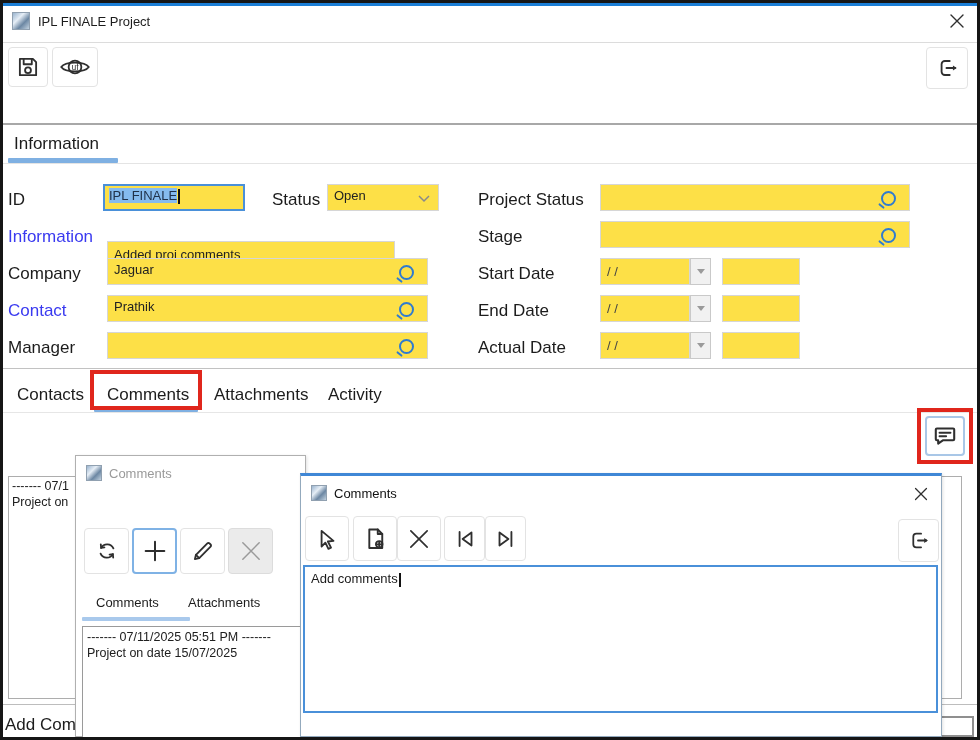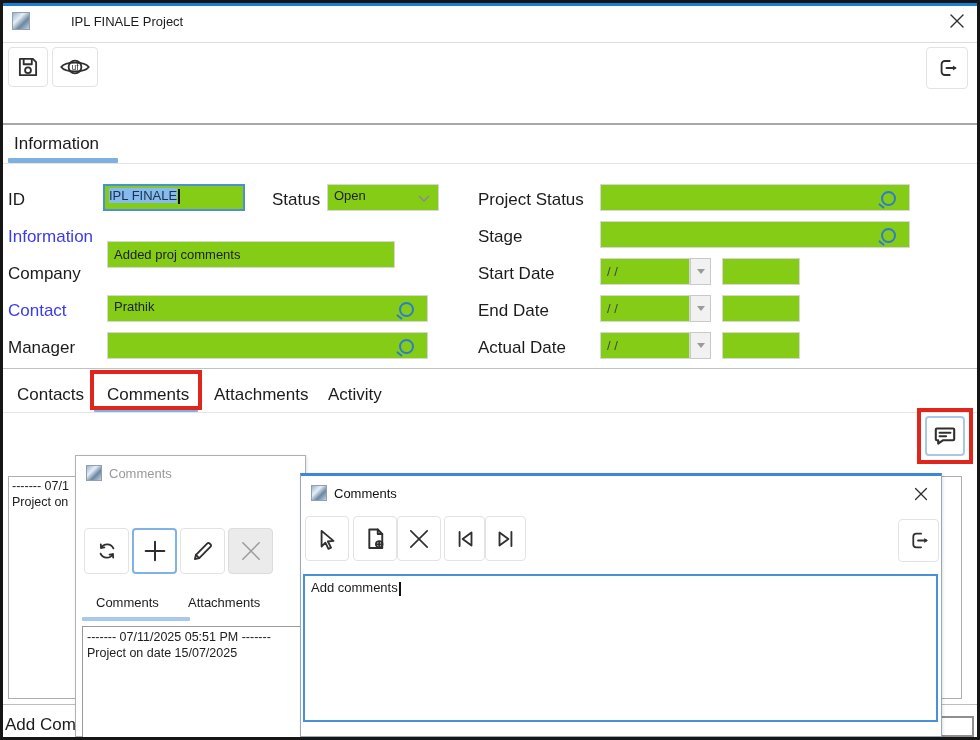--- a/index.html
+++ b/index.html
@@ -1,21 +1,21 @@
 <!DOCTYPE html>
 <html><head>
 <meta charset="utf-8">
 <style>
   html,body{margin:0;padding:0;background:#f4f4f4;font-family:"Liberation Sans",sans-serif;}
   #frame{position:relative;width:980px;height:740px;background:#fff;overflow:hidden;}
   #frame::after{content:"";position:absolute;inset:0;border:3px solid #161616;pointer-events:none;z-index:60;}
   .abs{position:absolute;box-sizing:border-box;}
   .lbl{font-size:17px;color:#1c1c1c;white-space:nowrap;}
   .lbl.blue{color:#3a3af0;}
-  .fld{border:1px solid #d6d6d6;background:#84cc16;font-size:13px;color:#222;padding:3px 6px;box-sizing:border-box;font-family:"Liberation Sans",sans-serif;}
+  .fld{border:1px solid #d6d6d6;background:#fde047;font-size:13px;color:#222;padding:3px 6px;box-sizing:border-box;font-family:"Liberation Sans",sans-serif;}
   input.fld{outline:none;}
   .btn{border:1px solid #e3e3e3;border-radius:4px;background:#fff;display:flex;align-items:center;justify-content:center;box-sizing:border-box;}
   .icon-svg{stroke:#2f2f2f;fill:none;stroke-width:1.7;stroke-linecap:round;stroke-linejoin:round;}
   .hline{background:#dcdcdc;height:1px;}
   .tab-underline{background:#7fb0e2;height:5px;border-radius:1px;}
   .annotation{border:4px solid #e0261c;background:transparent;z-index:40;pointer-events:none;}
   .mag{width:11px;height:11px;border:2px solid #2f7bd0;border-radius:50%;position:absolute;right:13px;top:6px;}
   .mag::after{content:"";position:absolute;width:7px;height:2px;background:#2f7bd0;transform:rotate(40deg);left:-5px;bottom:-3px;border-radius:1px;}
   .caret{display:inline-block;width:2px;height:15px;background:#111;vertical-align:middle;margin-left:1px;}
   .sel{background:#85bbee;color:#20324a;}
@@ -27,21 +27,21 @@
   .dlg-tab{font-size:13px;color:#1c1c1c;white-space:nowrap;}
 </style>
 </head>
 <body>
 
 <div id="frame">
 
   <div class="abs" style="left:3px;top:3px;width:974px;height:3px;background:#1b7ed6;"></div>
 
   <div class="abs appicon" style="left:12px;top:12px;width:18px;height:18px;"></div>
-  <div class="abs lbl" style="left:38px;top:14px;font-size:13px;margin-left:33px;">IPL FINALE Project</div>
+  <div class="abs lbl" style="left:38px;top:14px;font-size:13px;">IPL FINALE Project</div>
   <div class="abs" style="left:946px;top:10px;width:22px;height:22px;cursor:pointer;">
     <svg width="22" height="22" viewBox="0 0 22 22" class="icon-svg" style="stroke-width:1.4;">
         <path d="M5 5l12 12M17 5L5 17"></path>
       </svg>
   </div>
 
   <div class="abs hline" style="left:3px;top:42px;width:974px;"></div>
   <div class="abs btn" style="left:8px;top:47px;width:40px;height:40px;">
     <svg width="26" height="26" viewBox="0 0 24 24" class="icon-svg">
       <path d="M4.5 4.5h12l3 3v12h-15z"></path>
@@ -88,20 +88,24 @@
 
   <div class="abs lbl blue" style="left:8px;top:227px;">Information</div>
   <input class="abs fld" style="left: 107px; top: 210px; width: 288px; height: 27px; margin-top: 31px;" value="Added proj comments">
   <div class="abs lbl" style="left:478px;top:227px;">Stage</div>
   <div class="abs fld" style="left:600px;top:221px;width:310px;height:27px;">
     <span></span>
     <span class="mag"></span>
   </div>
 
   <div class="abs lbl" style="left:8px;top:264px;">Company</div>
+  <div class="abs fld" style="left:107px;top:258px;width:321px;height:27px;">
+    <span>Jaguar</span>
+    <span class="mag"></span>
+  </div>
   <div class="abs lbl" style="left:478px;top:264px;">Start Date</div>
   <input class="abs fld" style="left: 600px; top: 258px; width: 90px; height: 27px; color: rgb(68, 68, 68);" value="/ /">
   <div class="abs ddbtn" style="left:690px;top:258px;width:21px;height:27px;">
       <span class="tri-down"></span>
     </div>
   <input class="abs fld" style="left: 722px; top: 258px; width: 78px; height: 27px;">
 
   <div class="abs lbl blue" style="left:8px;top:301px;">Contact</div>
   <div class="abs fld" style="left:107px;top:295px;width:321px;height:27px;">
     <span>Prathik</span>
@@ -232,18 +236,18 @@
       </svg>
     </div>
     <div class="abs btn" style="left:597px;top:43px;width:41px;height:43px;">
       <svg width="25" height="25" viewBox="0 0 24 24" class="icon-svg">
         <path d="M14.5 5.5H10a3 3 0 0 0-3 3v7a3 3 0 0 0 3 3h4.5"></path>
         <path d="M11.5 12h8"></path>
           <path d="M17.5 9.6L21 12l-3.5 2.4z" fill="#2f2f2f" stroke="none"></path>
       </svg>
     </div>
 
-    <div class="abs" style="left:2px;top:89px;width:635px;height:148px;border:2px solid #4a90d9;background:#fff;font-size:13px;color:#1a1a1a;padding:4px 6px;box-sizing:border-box;margin-top:9px;">
+    <div class="abs" style="left:2px;top:89px;width:635px;height:148px;border:2px solid #4a90d9;background:#fff;font-size:13px;color:#1a1a1a;padding:4px 6px;box-sizing:border-box;">
       <span>Add comments</span><span class="caret" style="height:14px;"></span>
     </div>
   </div>
 
 </div>
 
 </body></html>

